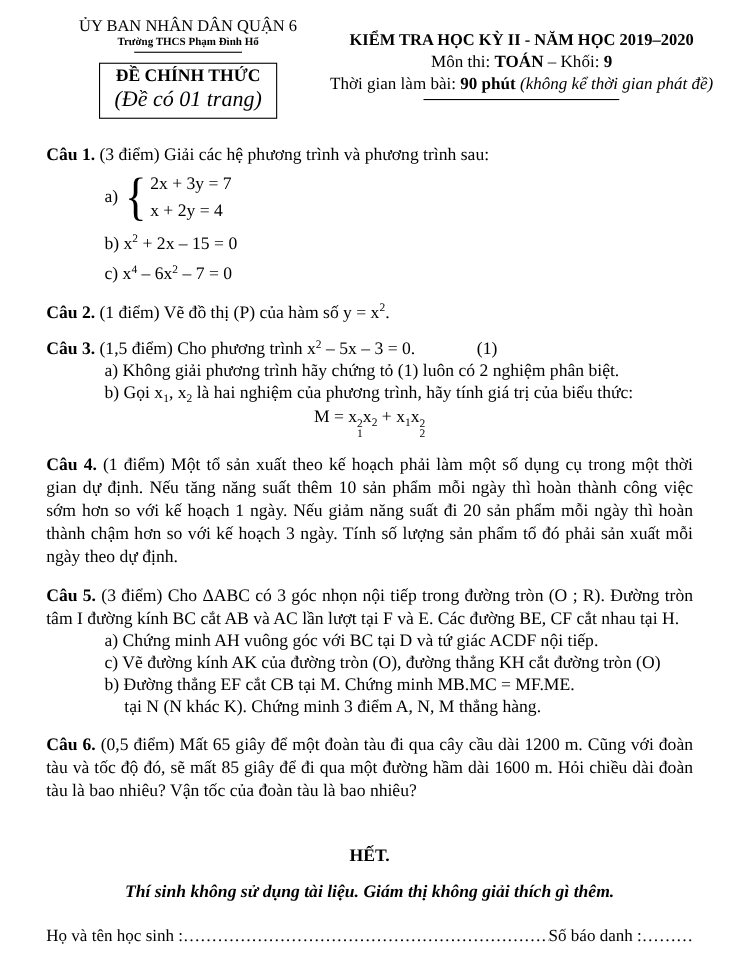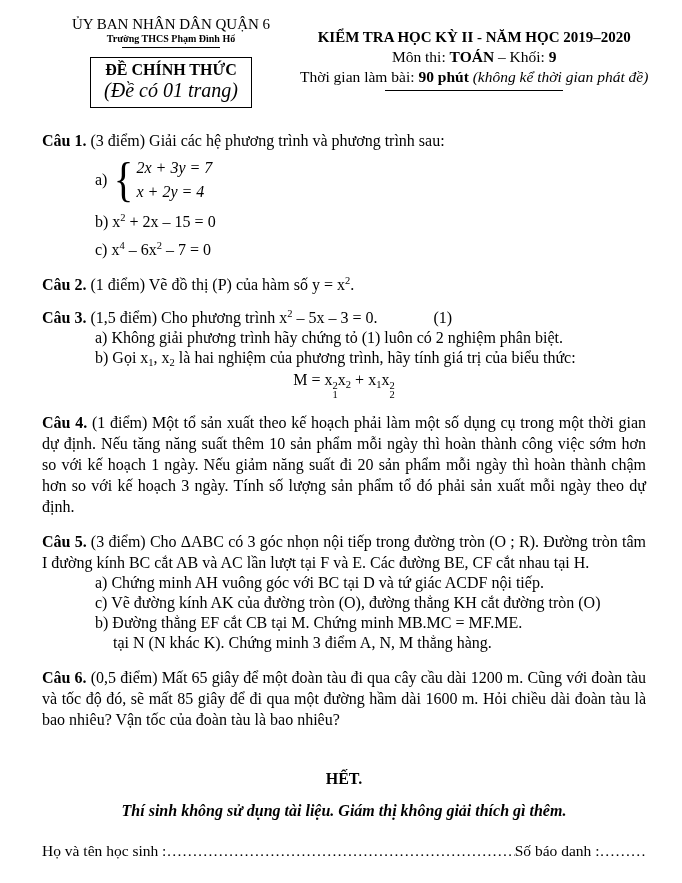--- a/index.html
+++ b/index.html
@@ -2,21 +2,21 @@
 <html><head>
 <meta charset="utf-8">
 <style>
   * { margin:0; padding:0; box-sizing:border-box; }
   html, body { background:#ffffff; }
   body {
     width:682px; height:883px;
     font-family:"Liberation Serif","DejaVu Serif",serif;
     font-size:16px; color:#000; overflow:hidden;
   }
-  .page { width:682px; height:883px; padding:16px 36px 0 42px; }
+  .page { width:682px; height:883px; padding:16px 52px 0 42px; }
 
   
   .header { display:flex; align-items:flex-start; }
   .h-left { width:258px; text-align:center; flex:none; }
   .h-left .org { font-size:15px; white-space:nowrap; }
   .h-left .school { font-size:10px; font-weight:bold; white-space:nowrap; }
   .h-left .rule { width:98px; border-top:1.5px solid #000; margin:3px auto 9px; }
   .exam-box { display:inline-block; border:1.6px solid #000; padding:3px 13px 5px; }
   .exam-box .t { font-size:16px; font-weight:bold; white-space:nowrap; }
   .exam-box .s { font-size:20px; font-style:italic; white-space:nowrap; }
@@ -34,21 +34,21 @@
   .just { text-align:justify; line-height:21px; }
   .indent { margin-left:53px; line-height:20px; }
   .indent2 { margin-left:71px; line-height:20px; }
 
   sup { font-size:10.5px; vertical-align:6px; line-height:0; }
   sub { font-size:10.5px; vertical-align:-3px; line-height:0; }
 
   .sys { display:flex; align-items:center; margin-left:53px; margin-top:5px; }
   .sys .alabel { margin-right:5px; }
   .brace { font-size:48px; line-height:46px; font-weight:400; transform:scaleX(0.85); display:inline-block; }
-  .sys .eqs { margin-left:1px; font-style:italic; }
+  .sys .eqs { margin-left:1px; }
   .sys .eqs div { line-height:24px; }
 
   .eq-line { margin-left:53px; margin-top:8px; line-height:20px; }
   .eq-num { display:inline-block; margin-left:56px; }
 
   .m-center { text-align:center; line-height:22px; margin-top:1px; }
   .ss { display:inline-flex; flex-direction:column; align-items:flex-start;
         vertical-align:-4px; }
   .ss span { font-size:10.5px; line-height:9px; }
 

